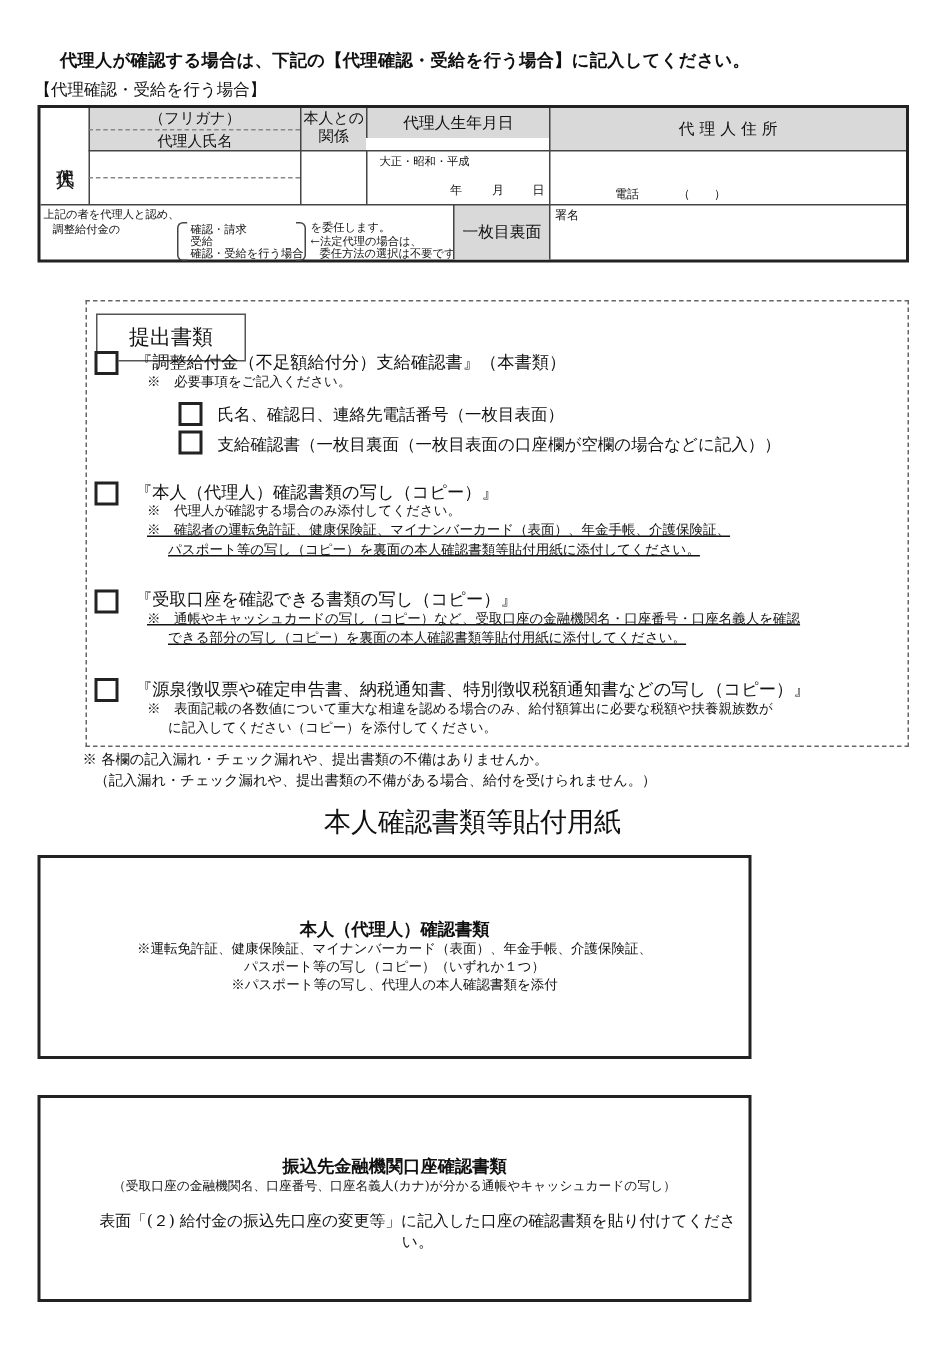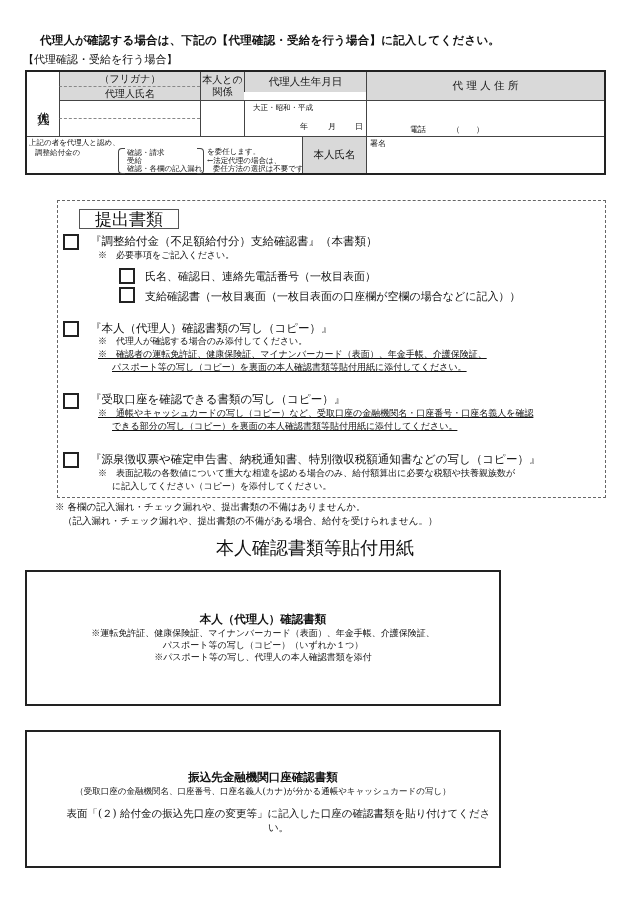--- a/index.html
+++ b/index.html
@@ -16,22 +16,22 @@
   .bl { border-left:1px solid #444; }
   .bt { border-top:1px solid #444; }
   .btd { border-top:1px dashed #888; }
   .center { display:flex; align-items:center; justify-content:center; text-align:center; }
   .vert { writing-mode:vertical-rl; text-orientation:upright; font-size:12px; letter-spacing:1px; }
   .tiny { font-size:7.5px; }
   .small { font-size:8px; }
 
   
   .frame { left:57px; top:200px; width:549px; height:298px; border:1px dashed #666; box-sizing:border-box; }
-  .label-box { left:79px; top:209px; width:100px; height:20px; border:1px solid #555; box-sizing:border-box;
-               font-size:17px; display:flex; align-items:center; justify-content:center; }
+  .label-box { left:64px; top:209px; width:100px; height:32px; border:1px solid #555; box-sizing:border-box;
+               font-size:14px; display:flex; align-items:center; justify-content:center; }
   .chk { position:absolute; width:16px; height:16px; border:2px solid #222; box-sizing:border-box; background:#fff; }
   .item-title { position:absolute; font-size:11.5px; white-space:nowrap; }
   .note { position:absolute; font-size:9px; white-space:nowrap; line-height:13px; }
   .u { text-decoration:underline; }
 
   .foot { font-size:9.5px; white-space:nowrap; line-height:14px; }
   .big-heading { left:0; width:630px; top:536px; text-align:center; font-size:18px; font-family:"DejaVu Sans","Liberation Sans",sans-serif; }
 
   .paste { left:25px; width:476px; border:2px solid #222; box-sizing:border-box; text-align:center; }
   .paste .h { font-size:11.5px; font-weight:bold; }
@@ -75,27 +75,27 @@
     <span class="abs small" style="left:43px;top:23px;">電話</span>
     <span class="abs small" style="left:85px;top:23px;white-space:pre;">（　　）</span>
   </div>
 
   <div class="cell bt" style="left:0;top:64px;width:275px;height:37px;">
     <span class="abs tiny" style="left:2px;top:1px;white-space:nowrap;">上記の者を代理人と認め、</span>
     <span class="abs tiny" style="left:8px;top:11px;white-space:nowrap;">調整給付金の</span>
     <span class="abs" style="left:91px;top:11px;width:6px;height:24px;border:1px solid #444;border-right:none;border-radius:4px 0 0 4px;"></span>
     <span class="abs tiny" style="left:100px;top:11px;white-space:nowrap;">確認・請求</span>
     <span class="abs tiny" style="left:100px;top:19px;white-space:nowrap;">受給</span>
-    <span class="abs tiny" style="left:100px;top:27px;white-space:nowrap;">確認・各欄の記入漏れ</span>
+    <span class="abs tiny" style="left:100px;top:27px;white-space:nowrap;">確認・受給を行う場合</span>
     <span class="abs" style="left:170px;top:11px;width:6px;height:24px;border:1px solid #444;border-left:none;border-radius:0 4px 4px 0;"></span>
     <span class="abs tiny" style="left:180px;top:10px;white-space:nowrap;">を委任します。</span>
     <span class="abs tiny" style="left:180px;top:19px;white-space:nowrap;">←法定代理の場合は、</span>
     <span class="abs tiny" style="left:186px;top:27px;white-space:nowrap;">委任方法の選択は不要です。</span>
   </div>
-  <div class="cell gray bl bt center" style="left:275px;top:64px;width:64px;height:37px;font-size:10.5px;">本人氏名</div>
+  <div class="cell gray bl bt center" style="left:275px;top:64px;width:64px;height:37px;font-size:10.5px;">一枚目裏面</div>
   <div class="cell bl bt" style="left:339px;top:64px;width:238px;height:37px;">
     <span class="abs small" style="left:3px;top:1px;">署名</span>
   </div>
 </div>
 
 <div class="abs frame"></div>
 <div class="abs label-box">提出書類</div>
 
 <div class="chk" style="left:63px;top:234px;"></div>
 <div class="item-title" style="left:90px;top:234px;">『調整給付金（不足額給付分）支給確認書』（本書類）</div>

